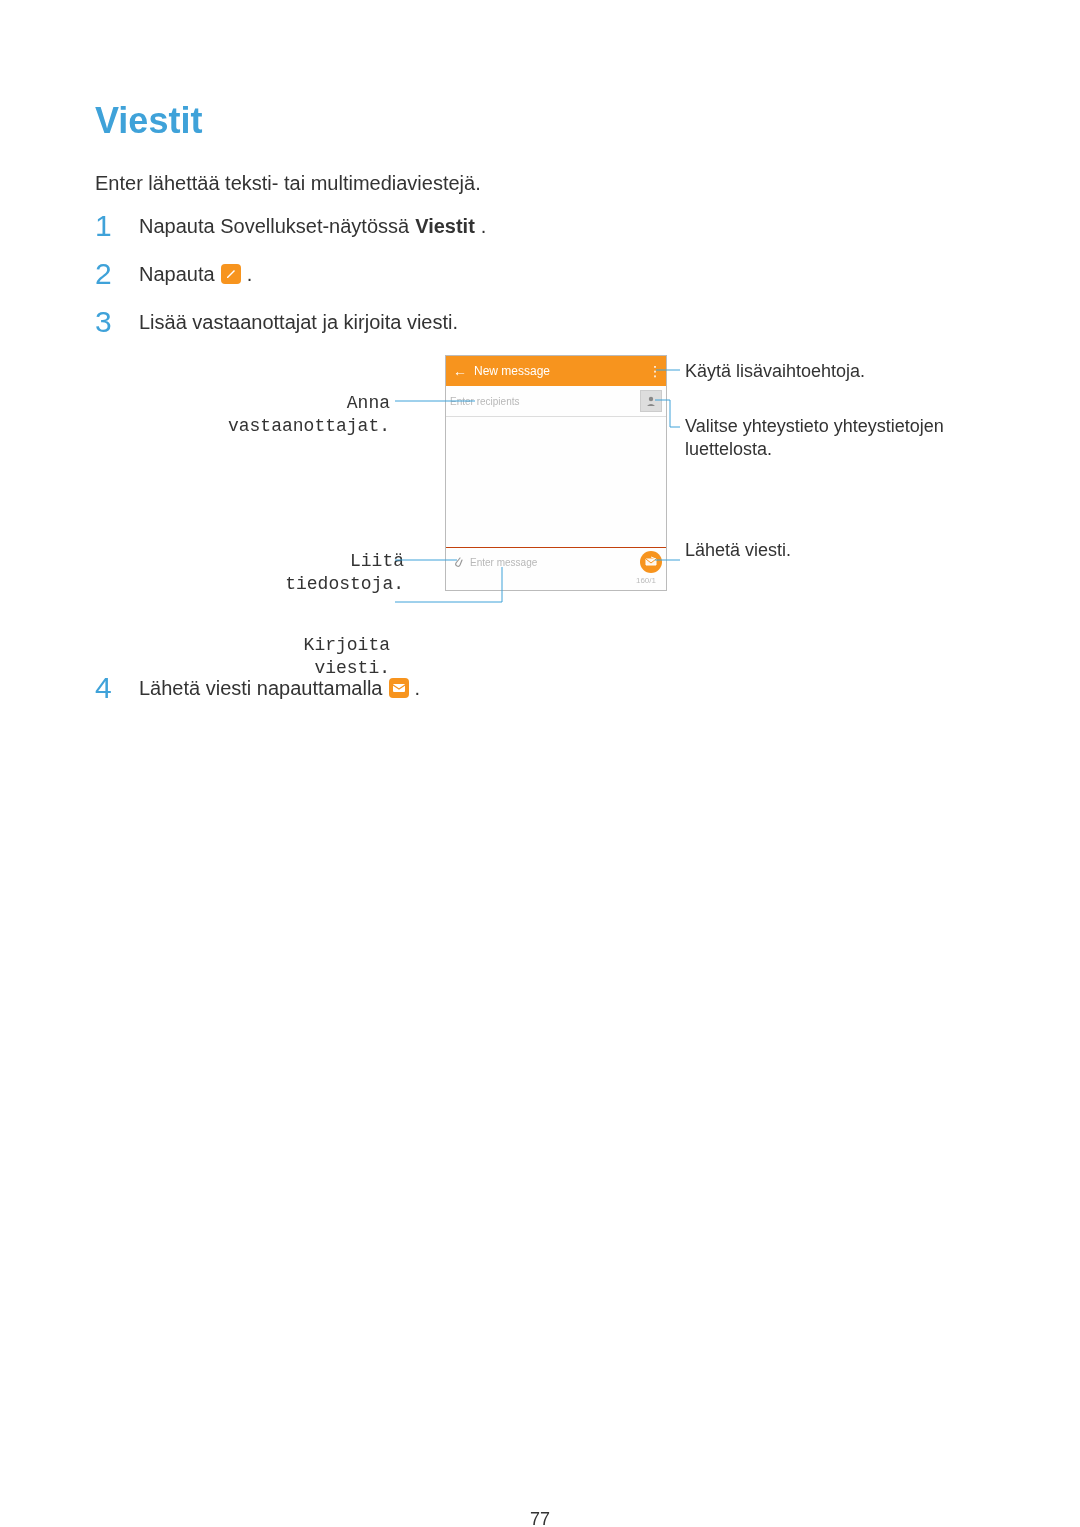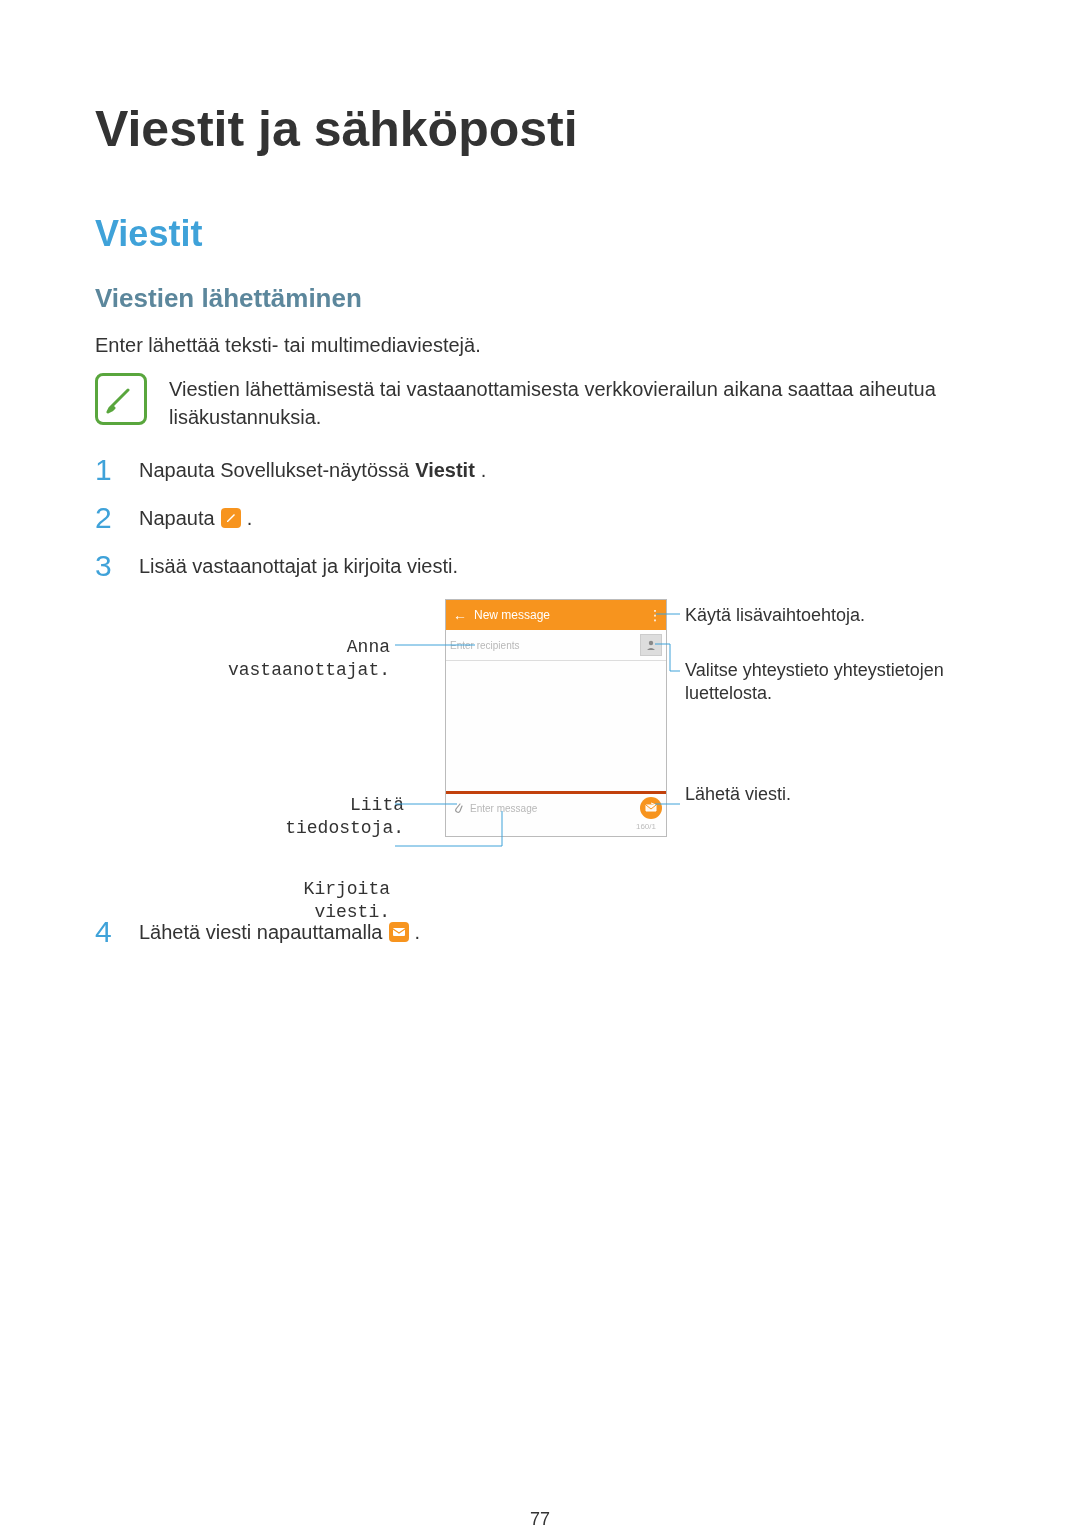--- a/index.html
+++ b/index.html
@@ -157,21 +157,21 @@
     top: 4px;
     display: flex;
     align-items: center;
     justify-content: center;
   }
   .phone-body {
     height: 130px;
     background: #fefefe;
   }
   .phone-input {
-    border-top: 3px solid #c2410c;
+    border-top: 1px solid #c2410c;
     height: 28px;
     display: flex;
     align-items: center;
     padding: 0 4px;
     font-size: 10px;
     color: #b8b8b8;
     position: relative;
     background: #fefefe;
   }
   .phone-input .attach {
@@ -223,34 +223,24 @@
     text-align: center;
     font-size: 18px;
     color: #333;
   }
 </style>
 </head>
 <body>
 
 <div class="page">
 
-  <div class="h1">Viestit ja sähköposti</div>
   <div class="h2">Viestit</div>
-  <div class="h3">Viestien lähettäminen</div>
 
   <div class="para">Enter lähettää teksti- tai multimediaviestejä.</div>
 
-  <div class="note-row">
-    <div class="note-icon-box">
-      <svg width="30" height="30" viewBox="0 0 30 30">
-        <path d="M6 22 L22 6 M6 22 L4 24 L2 28 L6 26 L8 24 Z" stroke="#59a63d" stroke-width="3" fill="none" stroke-linecap="round" stroke-linejoin="round"></path>
-      </svg>
-    </div>
-    <div class="note-text">Viestien lähettämisestä tai vastaanottamisesta verkkovierailun aikana saattaa aiheutua lisäkustannuksia.</div>
-  </div>
 
   <div class="step-row">
     <div class="step-num">1</div>
     <div class="step-text">
       <span>Napauta Sovellukset-näytössä </span>
         <span class="bold">Viestit</span>
         <span>.</span>
     </div>
   </div>
 

